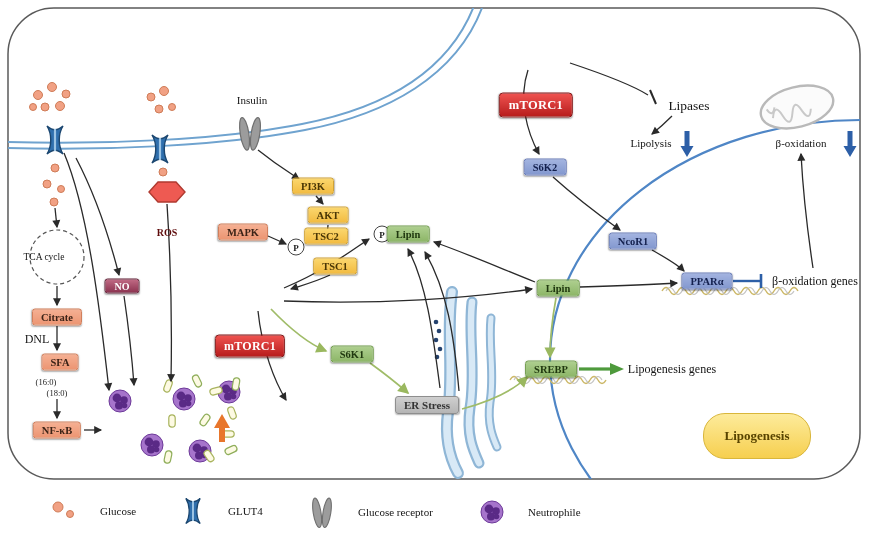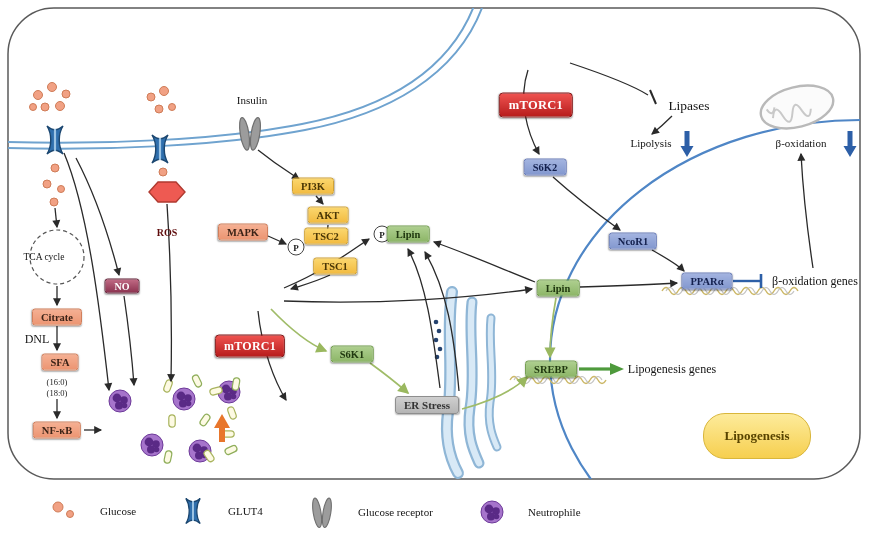--- a/index.html
+++ b/index.html
@@ -297,21 +297,21 @@
 <div class="box yellow" style="left:335px;top:266px">TSC1</div>
 <div class="box red" style="left:250px;top:298px">mTORC1</div>
 <div class="pcircle" style="left:382px;top:234px">P</div>
 <div class="box green" style="left:408px;top:234px">Lipin</div>
 <div class="box green" style="left:352px;top:354px">S6K1</div>
 <div class="box gray" style="left:427px;top:405px">ER Stress</div>
 <div class="lbl tca" style="left:44px;top:257px">TCA cycle</div>
 <div class="box salmon" style="left:57px;top:317px">Citrate</div>
 <div class="lbl t10" style="left:37px;top:339px">DNL</div>
 <div class="box salmon" style="left:60px;top:362px">SFA</div>
-<div class="lbl t9" style="left:57px;top:382px">(16:0)</div>
+<div class="lbl t9" style="left:46px;top:382px">(16:0)</div>
 <div class="lbl t9" style="left:57px;top:393px">(18:0)</div>
 <div class="box salmon" style="left:57px;top:430px">NF-κB</div>
 <div class="box maroon" style="left:122px;top:286px">NO</div>
 <div class="lbl roslbl" style="left:167px;top:192px">ROS</div>
 
 <div class="box red redlg" style="left:536px;top:57px">mTORC1</div>
 <div class="lbl t13" style="left:689px;top:106px">Lipases</div>
 <div class="lbl" style="left:651px;top:143px">Lipolysis</div>
 <div class="lbl" style="left:801px;top:143px">β-oxidation</div>
 <div class="box blue" style="left:545px;top:167px">S6K2</div>

